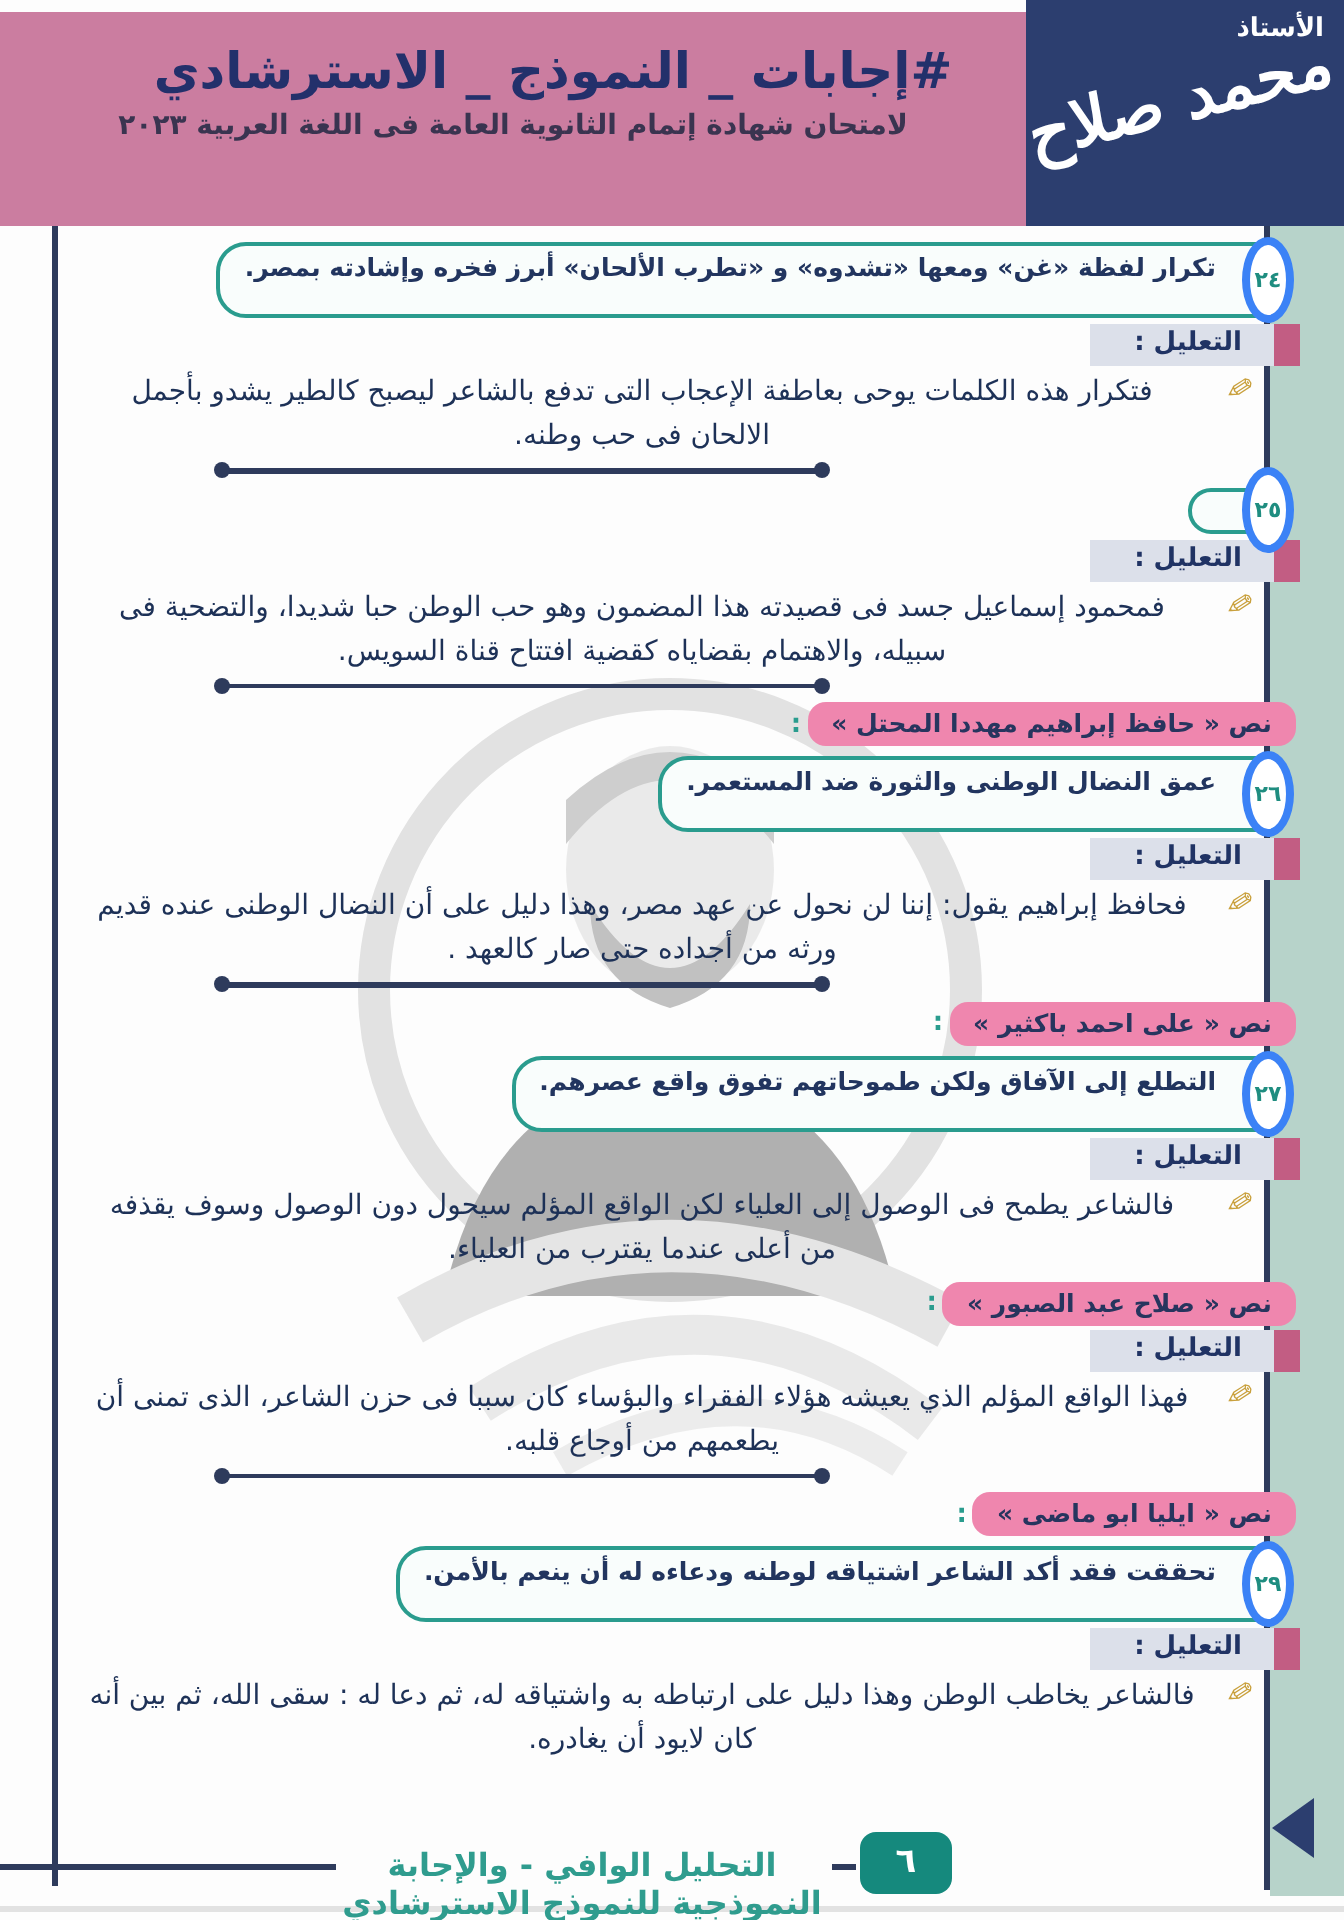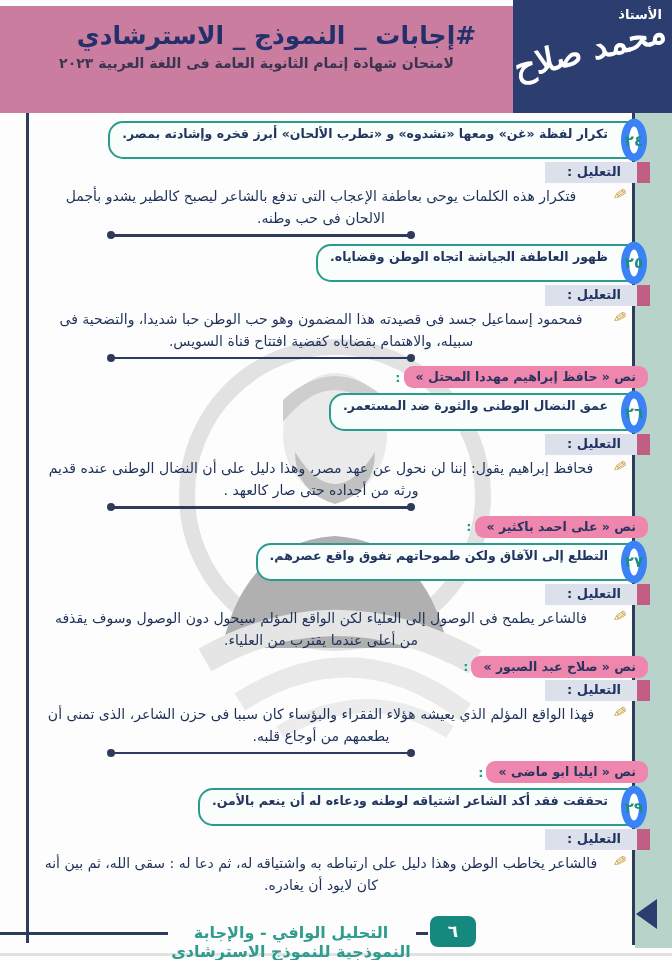--- a/index.html
+++ b/index.html
@@ -27,22 +27,22 @@
   
   .watermark { position:absolute; left:130px; top:330px; width:420px; height:410px; opacity:.42; z-index:1; }
 
   
   .content { position:absolute; top:116px; left:30px; width:606px; z-index:2; direction:rtl; }
 
   .q { position:relative; width:fit-content; max-width:600px; margin:5px -10px 3px auto;
        border:2px solid #2a9c8e; border-radius:15px; background:#f9fdfc;
        padding:3px 36px 16px 12px; font-size:12.5px; font-weight:700; color:#22355f; white-space:nowrap; }
   .qn { position:absolute; right:-3px; top:50%; transform:translateY(-50%);
-        width:26px; height:43px; background:#ffffff; border:8px solid #3b82f6; border-radius:50%;
-        color:#1f8d80; font-size:15px; font-weight:700; display:flex; align-items:center; justify-content:center; }
+        width:26px; height:43px; background:#ffffff; border:4px solid #3b82f6; border-radius:50%;
+        color:#1f8d80; font-size:11px; font-weight:700; display:flex; align-items:center; justify-content:center; }
 
   .ex { display:flex; align-items:stretch; width:fit-content; margin:2px -14px 2px auto; }
   .ex-sq { width:13px; background:#c25d83; }
   .ex-box { background:#dce0ea; color:#203364; font-size:13px; font-weight:700; padding:2px 16px 4px 22px; }
 
   .ans { position:relative; padding:0 38px 0 14px; margin:2px 0 2px; font-size:14px; line-height:22px;
          color:#1d3157; text-align:center; font-weight:500; }
   .pencil { position:absolute; right:10px; top:-1px; color:#c9a03c; font-size:16px;
             transform:scaleX(-1) rotate(-12deg); display:inline-block; }
 
@@ -107,21 +107,20 @@
       <span class="ex-sq"></span>
       <span class="ex-box">التعليل :</span>
     </div>
     <div class="ans">
       <span class="pencil">✎</span>
       <span>فتكرار هذه الكلمات يوحى بعاطفة الإعجاب التى تدفع بالشاعر ليصبح كالطير يشدو بأجمل الالحان فى حب وطنه.</span>
     </div>
     <div class="hr"></div>
 
     <div class="q">
-      <span>ظهور العاطفة الجياشة اتجاه الوطن وقضاياه.</span>
       <span class="qn">٢٥</span>
     </div>
     <div class="ex">
       <span class="ex-sq"></span>
       <span class="ex-box">التعليل :</span>
     </div>
     <div class="ans">
       <span class="pencil">✎</span>
       <span>فمحمود إسماعيل جسد فى قصيدته هذا المضمون وهو حب الوطن حبا شديدا، والتضحية فى سبيله، والاهتمام بقضاياه كقضية افتتاح قناة السويس.</span>
     </div>

